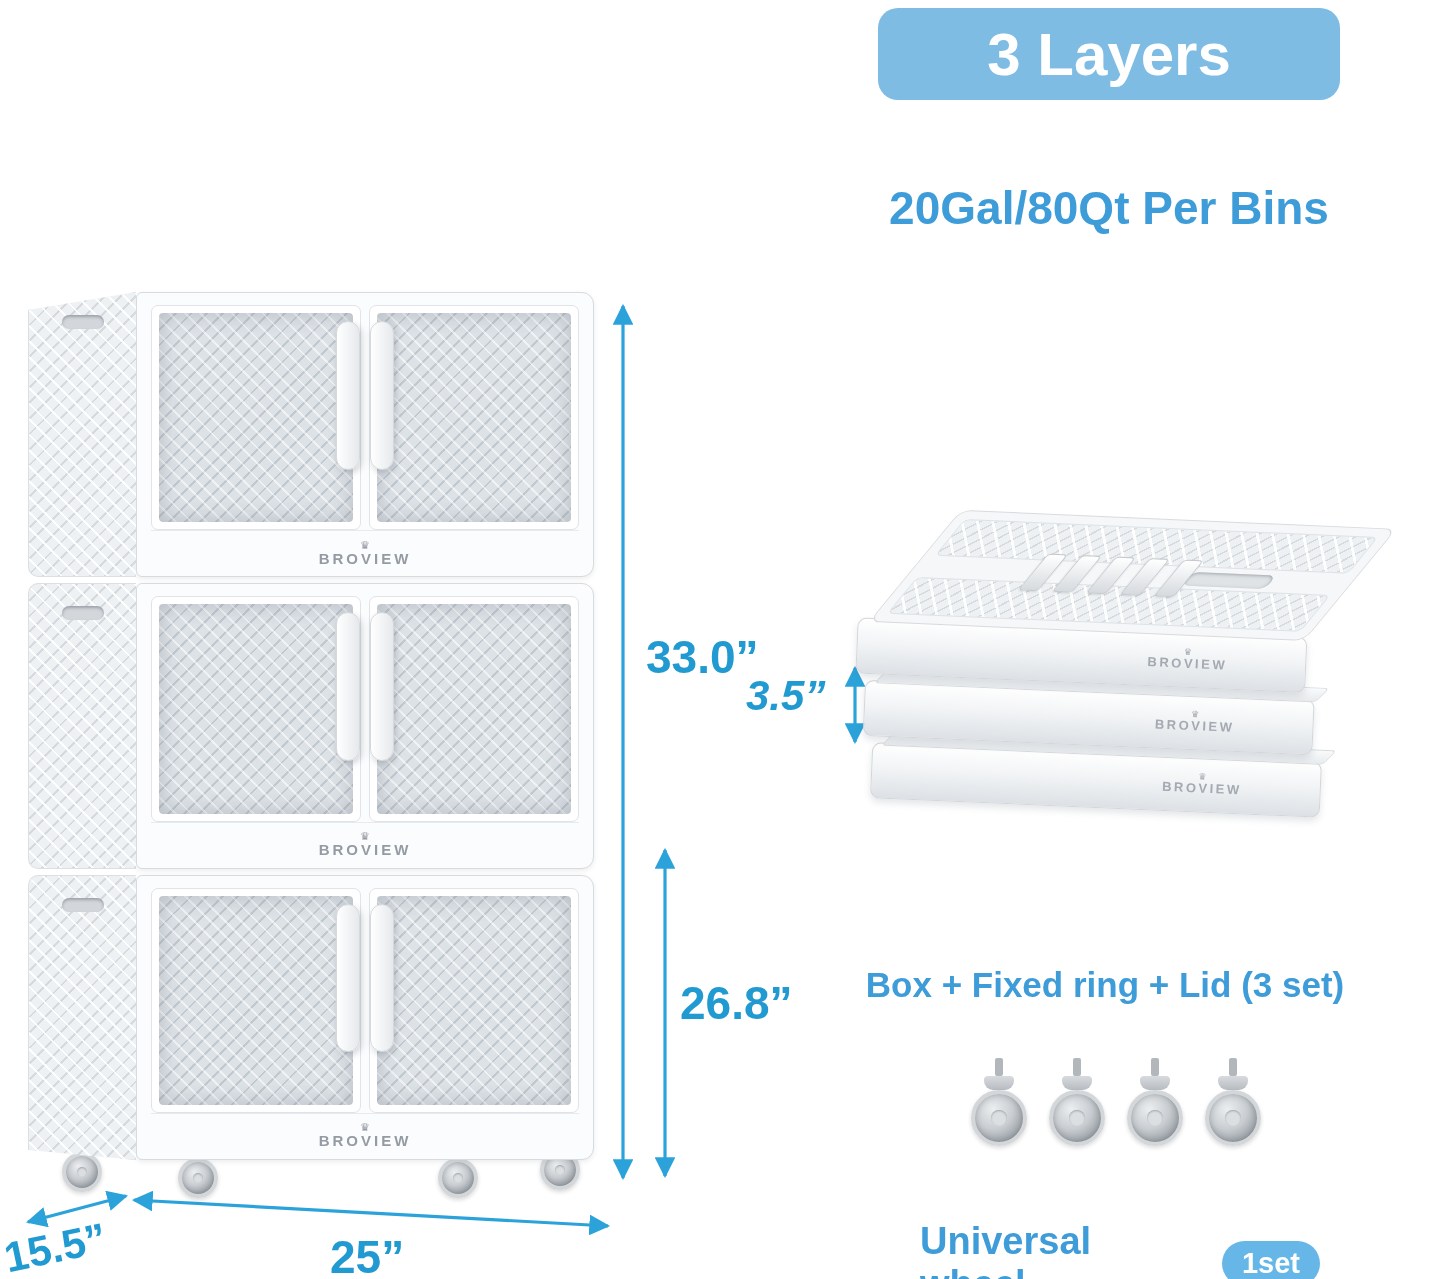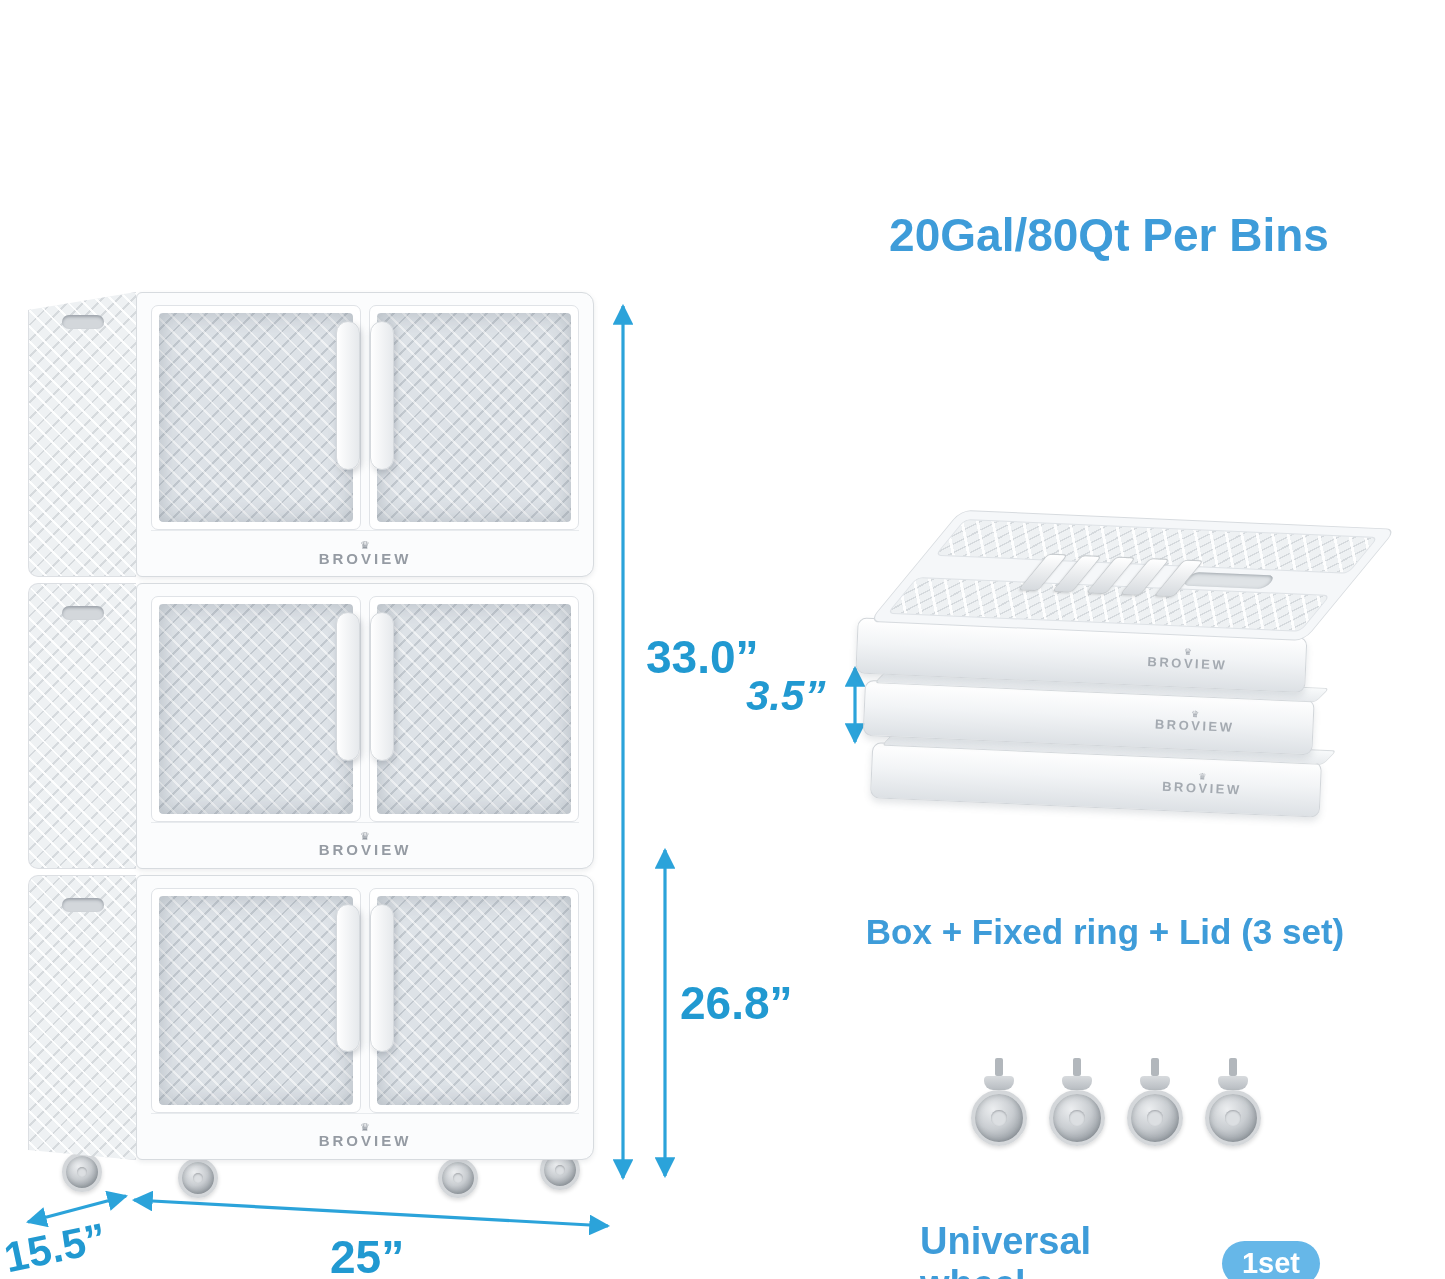--- a/index.html
+++ b/index.html
@@ -3,21 +3,21 @@
 <meta charset="utf-8">
 <style>
   * { margin:0; padding:0; box-sizing:border-box; }
   body { background:#ffffff; font-family:"Liberation Sans", sans-serif; }
   .canvas { position:relative; width:1445px; height:1279px; background:#ffffff; overflow:hidden; }
 
   
   .banner { position:absolute; left:878px; top:8px; width:462px; height:92px;
     background:#7EBCE4; border-radius:20px; display:flex; align-items:center; justify-content:center; }
   .banner-text { color:#ffffff; font-size:60px; font-weight:bold; }
-  .capacity { position:absolute; left:820px; top:208px; width:578px; text-align:center;
+  .capacity { position:absolute; left:820px; top:181px; width:578px; text-align:center;
     font-size:46px; font-weight:bold; color:#3E9CD9; }
 
   
   .cabinet { position:absolute; left:28px; top:292px; width:566px; height:868px; display:flex; z-index:2; }
   .cab-side { width:108px; display:flex; flex-direction:column; gap:6px;
     clip-path:polygon(0 18px, 100% 0, 100% 100%, 0 calc(100% - 10px)); }
   .side-unit { flex:1; position:relative; border:1px solid #dcdfe3; border-right:none;
     border-radius:10px 0 0 10px; }
   .side-handle { position:absolute; top:22px; left:50%; transform:translateX(-50%);
     width:42px; height:14px; border-radius:8px; background:#d3d7db;
@@ -95,41 +95,44 @@
   .lid-panel { position:absolute; border:1px solid #dee2e6; border-radius:6px; }
   .lid-back  { left:10px; right:10px; top:8px;    height:38px; }
   .lid-front { left:10px; right:10px; bottom:8px; height:38px; }
   .buckle { position:absolute; top:39px; width:20px; height:38px;
     background:linear-gradient(180deg,#ffffff,#d6dade); border:1px solid #c6cacd; border-radius:4px;
     box-shadow:0 1px 2px rgba(0,0,0,.12); z-index:2; }
   .lid-slot { position:absolute; left:272px; top:51px; width:84px; height:14px; border-radius:8px;
     background:#dfe3e6; box-shadow:inset 0 1px 3px rgba(90,100,110,.5); }
 
   
-  .set-caption { position:absolute; left:840px; top:912px; width:530px; text-align:center;
+  .set-caption { position:absolute; left:840px; top:965px; width:530px; text-align:center;
     font-size:35px; font-weight:bold; color:#3E9CD9; }
   .wheel-caption { position:absolute; left:920px; top:1220px; width:400px;
     display:flex; align-items:center; justify-content:center; gap:16px; }
   .wheel-caption-label { font-size:38px; font-weight:bold; color:#3E9CD9; }
   .badge { background:#66B7E8; color:#ffffff; font-size:29px; font-weight:bold;
     padding:6px 20px; border-radius:26px; }
 </style>
 </head>
 <body>
 
 <div class="canvas">
 
   <svg width="0" height="0" style="position:absolute" aria-hidden="true">
     <defs>
       <marker id="arrow" viewBox="0 0 10 10" refX="9" refY="5" markerWidth="6.5" markerHeight="6.5" orient="auto-start-reverse">
         <path d="M0,0 L10,5 L0,10 z" fill="#2BA3DA"></path>
       </marker>
     </defs>
   </svg>
 
+  <div class="banner">
+    <span class="banner-text">3 Layers</span>
+  </div>
   <div class="capacity">20Gal/80Qt Per Bins</div>
 
   <div class="cabinet">
     <div class="cab-side">
       <div class="side-unit diamond">
         <span class="side-handle"></span>
       </div>
       <div class="side-unit diamond">
         <span class="side-handle"></span>
       </div>

